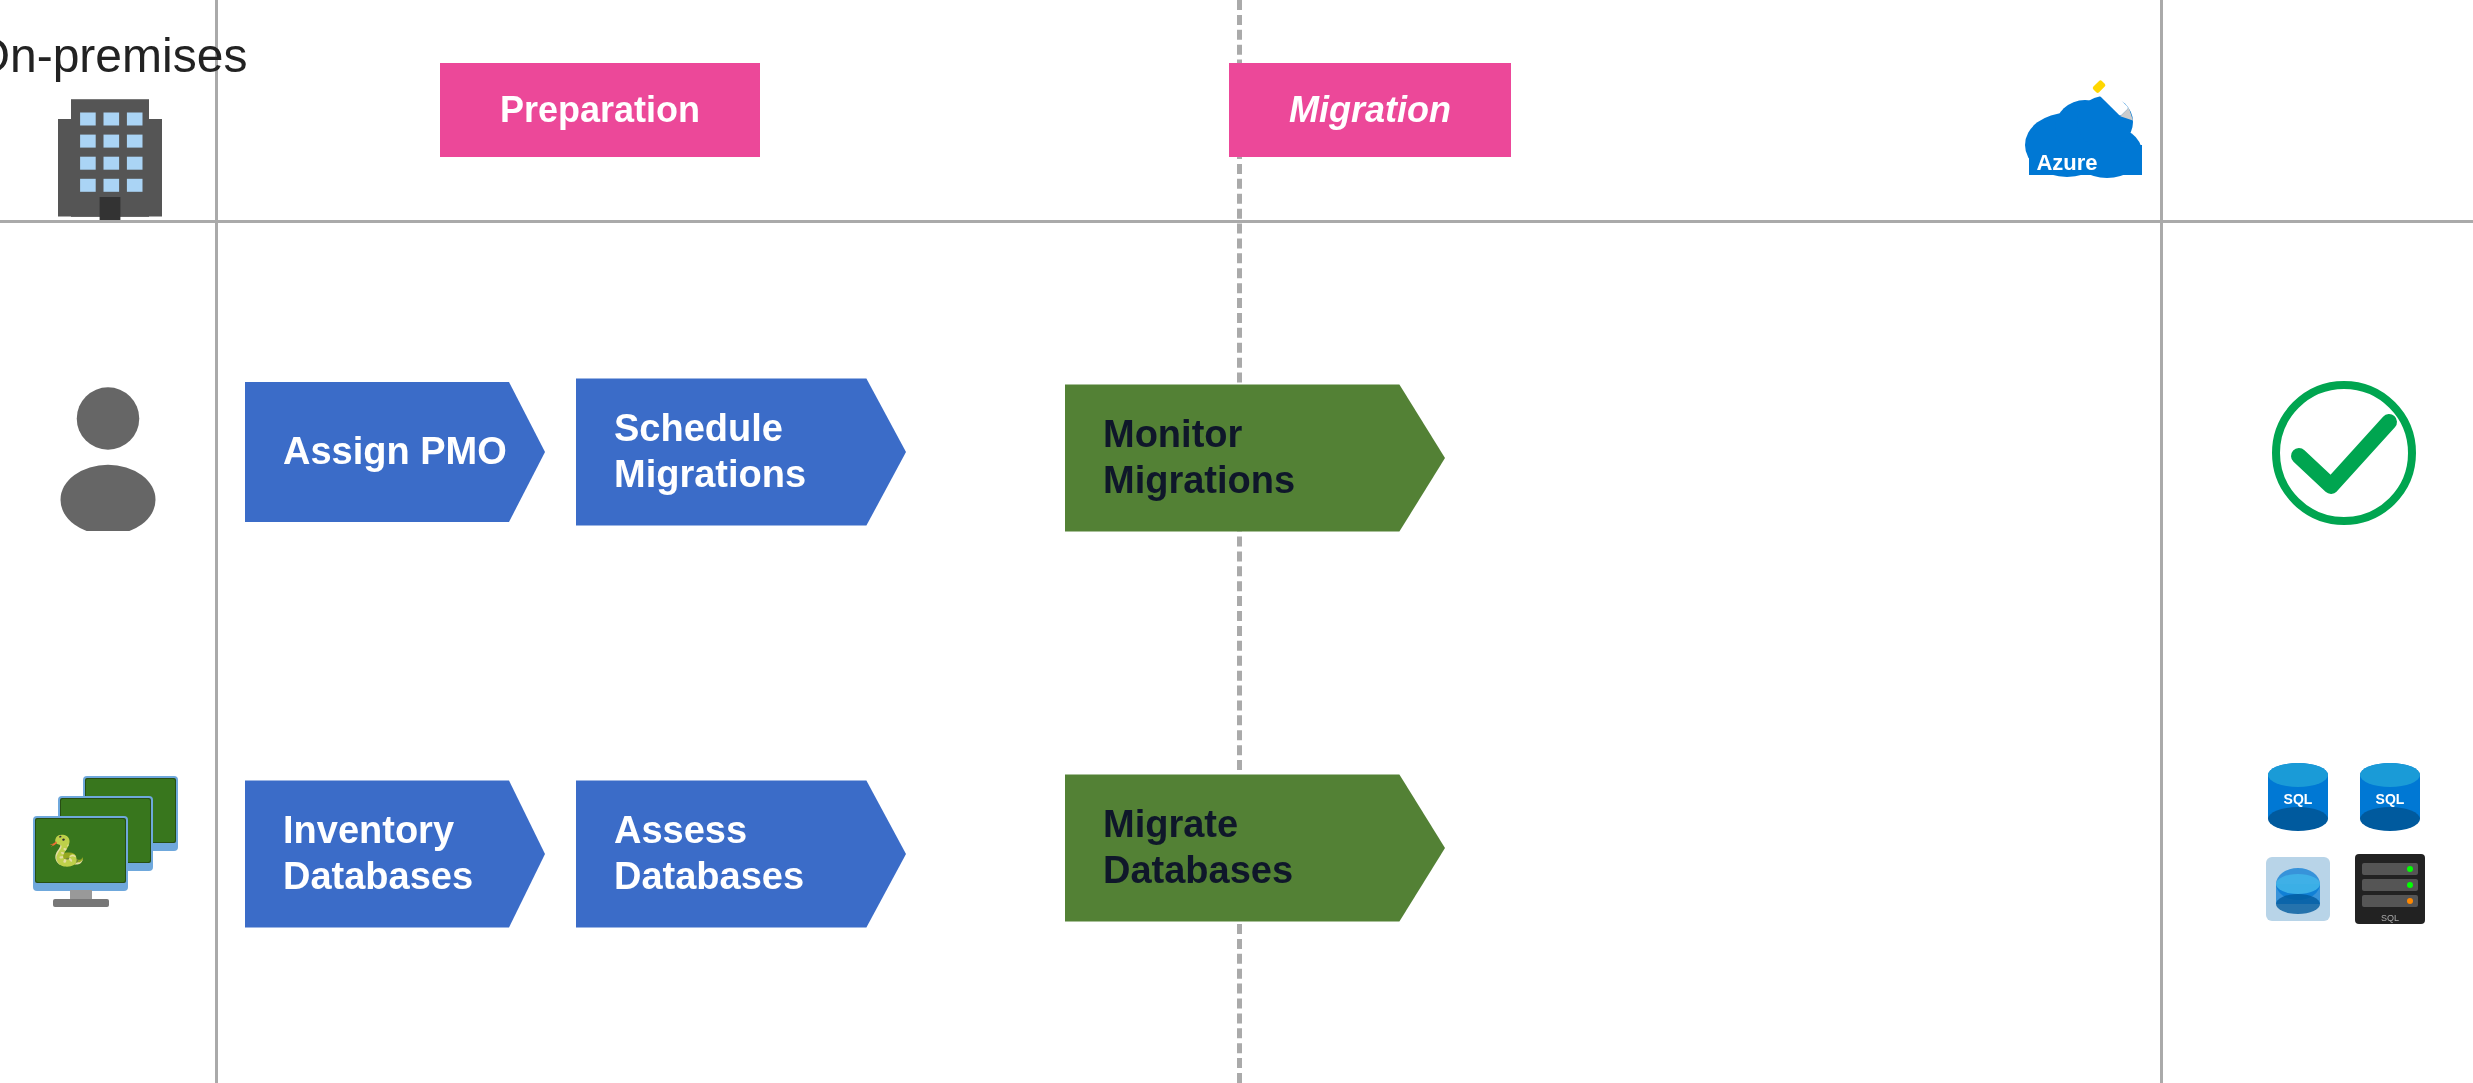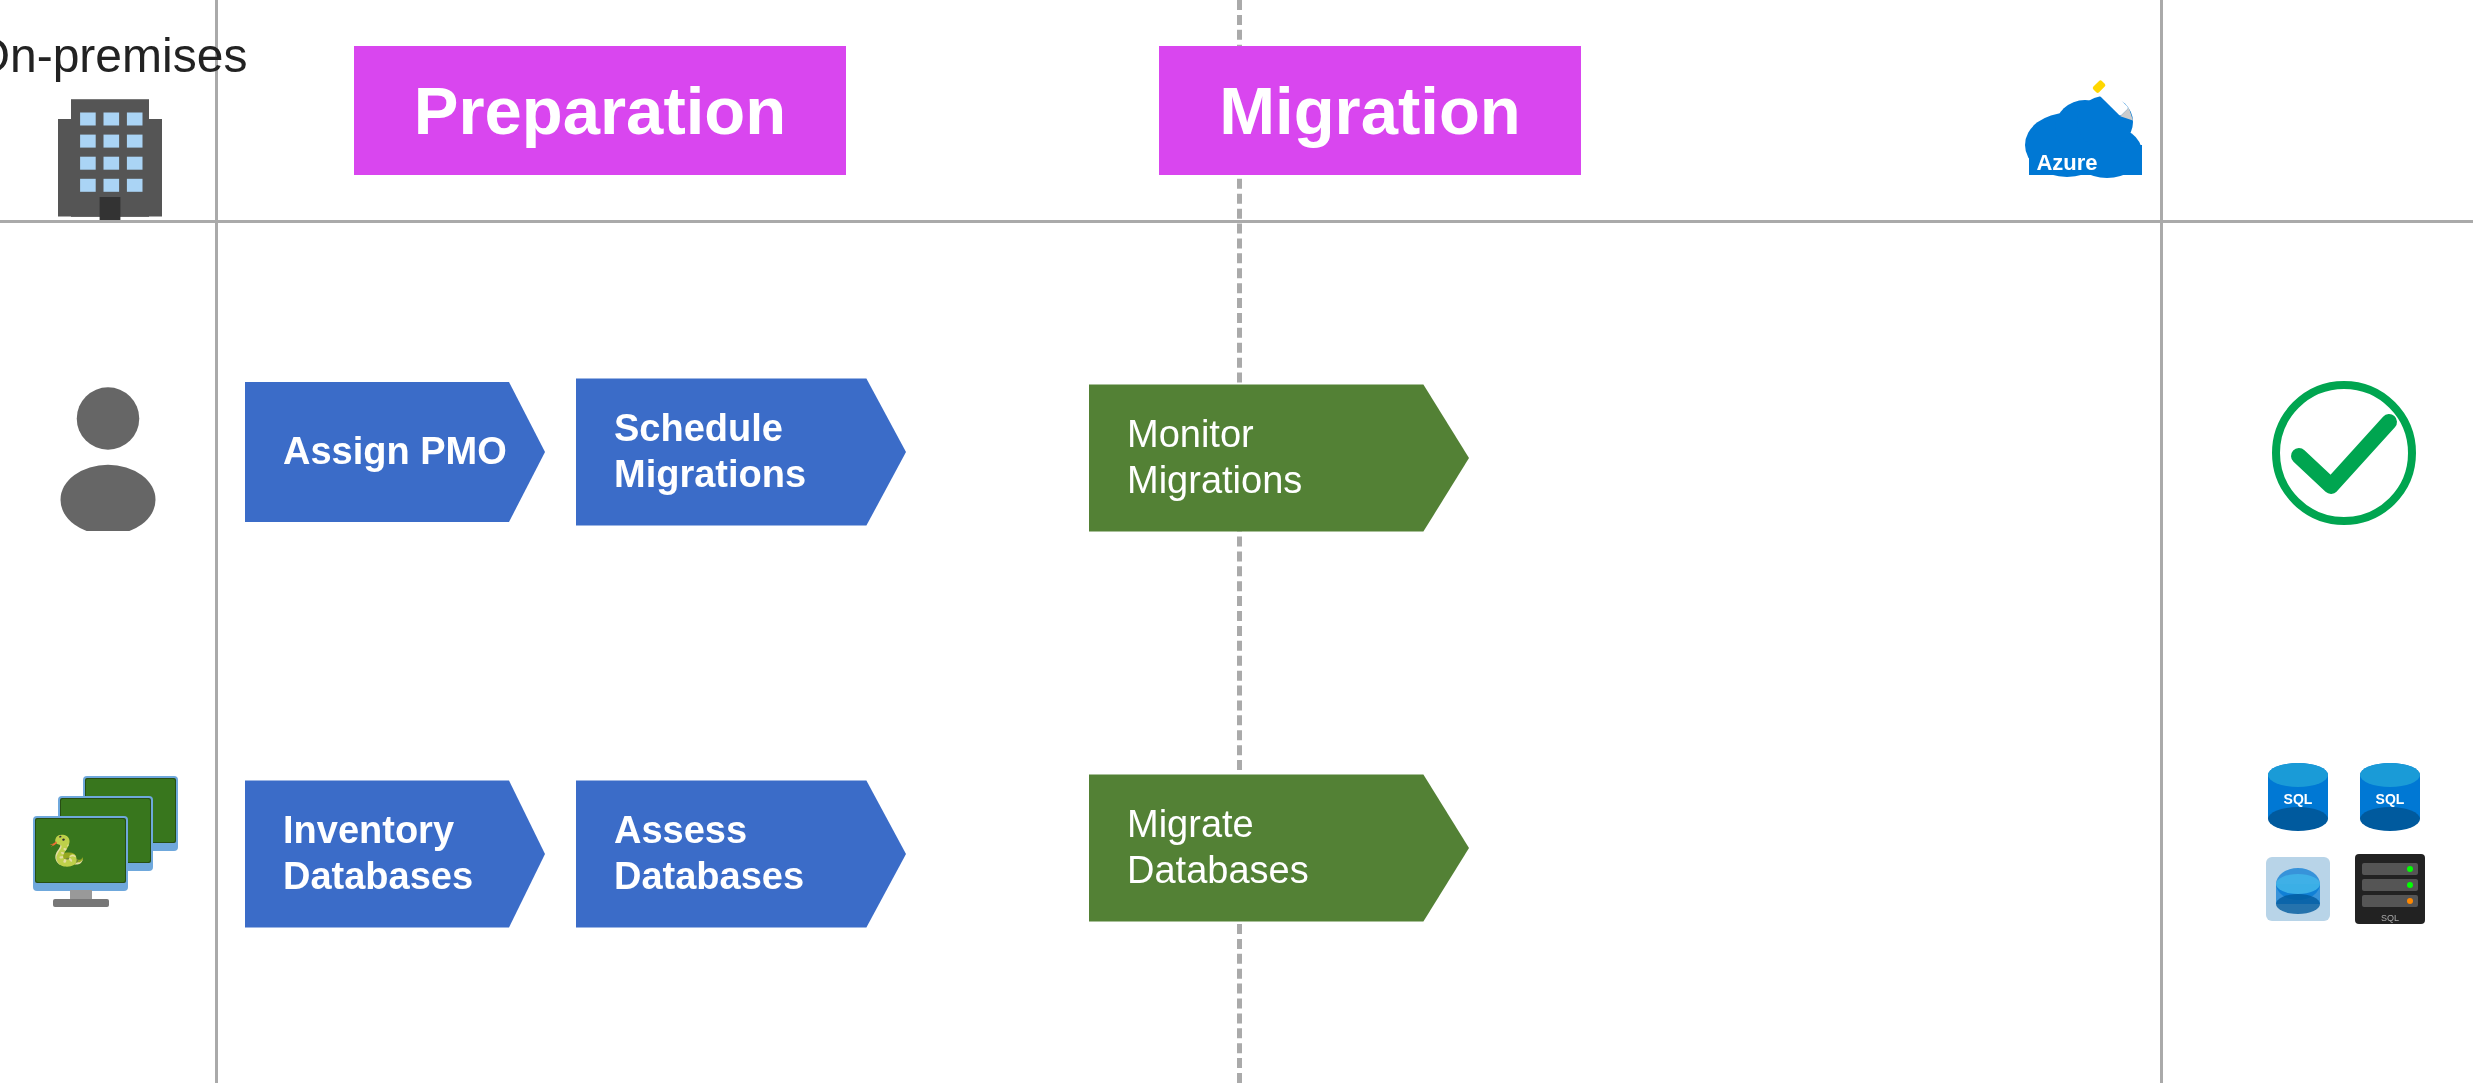--- a/index.html
+++ b/index.html
@@ -43,35 +43,36 @@
       display: flex;
       align-items: center;
       justify-content: center;
     }
 
     .col-migration {
       flex: 0 0 660px;
       display: flex;
       align-items: center;
       justify-content: center;
+      font-style: italic;
     }
 
     .col-eastus2 {
       flex: 1;
       display: flex;
       flex-direction: column;
       align-items: center;
       justify-content: flex-start;
       padding-top: 30px;
     }
 
     .section-badge {
-      background: #d946ef;
+      background: #ec4899;
       color: #fff;
-      font-size: 67px;
+      font-size: 36px;
       font-weight: 600;
       padding: 26px 60px;
       display: inline-block;
     }
 
     
     .h-divider {
       position: absolute;
       left: 0;
       right: 0;
@@ -177,32 +178,31 @@
       line-height: 1.2;
     }
 
     .arrow-blue-wide {
       min-width: 330px;
       margin-left: 21px;
     }
 
     .arrow-green {
       background: #538135;
-      color: #ffffff;
+      color: #0f172a;
       font-size: 38px;
-      font-weight: 400;
+      font-weight: 700;
       padding: 28px 28px 28px 38px;
       min-width: 380px;
       min-height: 140px;
       display: flex;
       align-items: center;
       position: relative;
       clip-path: polygon(0 0, 88% 0, 100% 50%, 88% 100%, 0 100%);
       line-height: 1.2;
-      margin-left: 24px;
     }
   </style>
 </head>
 <body>
 
 <div class="diagram">
 
   <div class="v-divider-left"></div>
   <div class="v-divider-center"></div>
   <div class="v-divider-right"></div>

